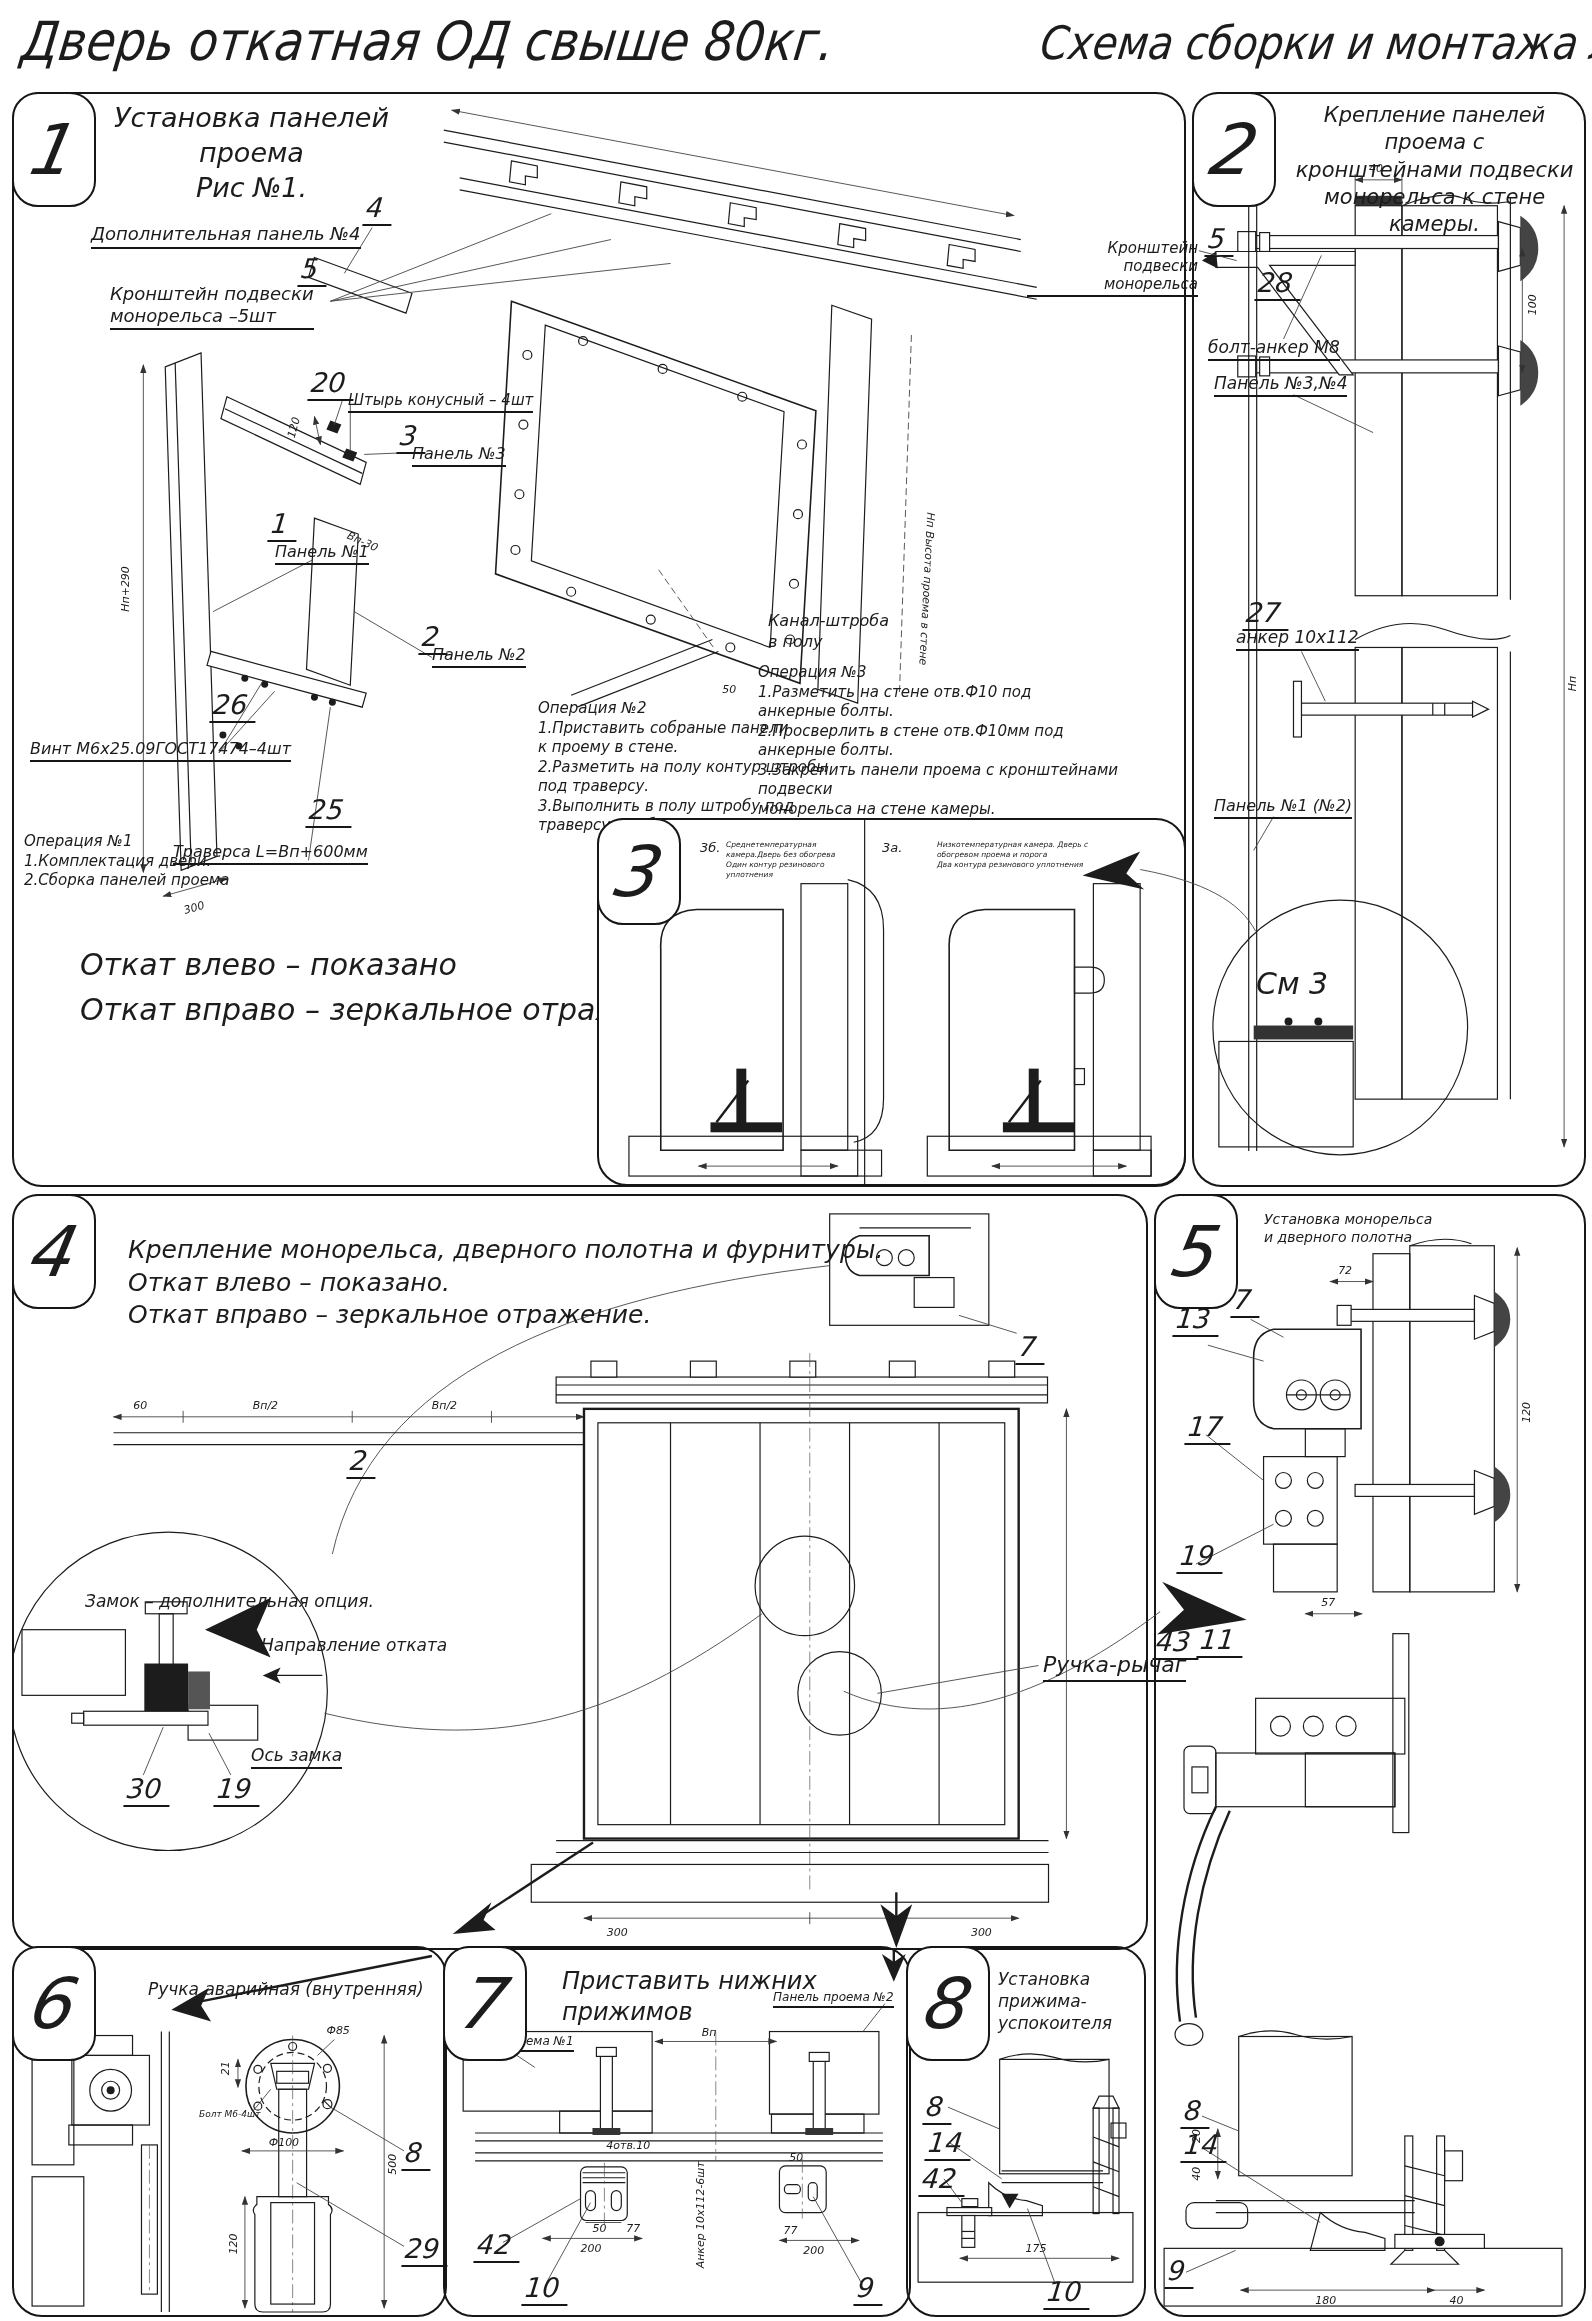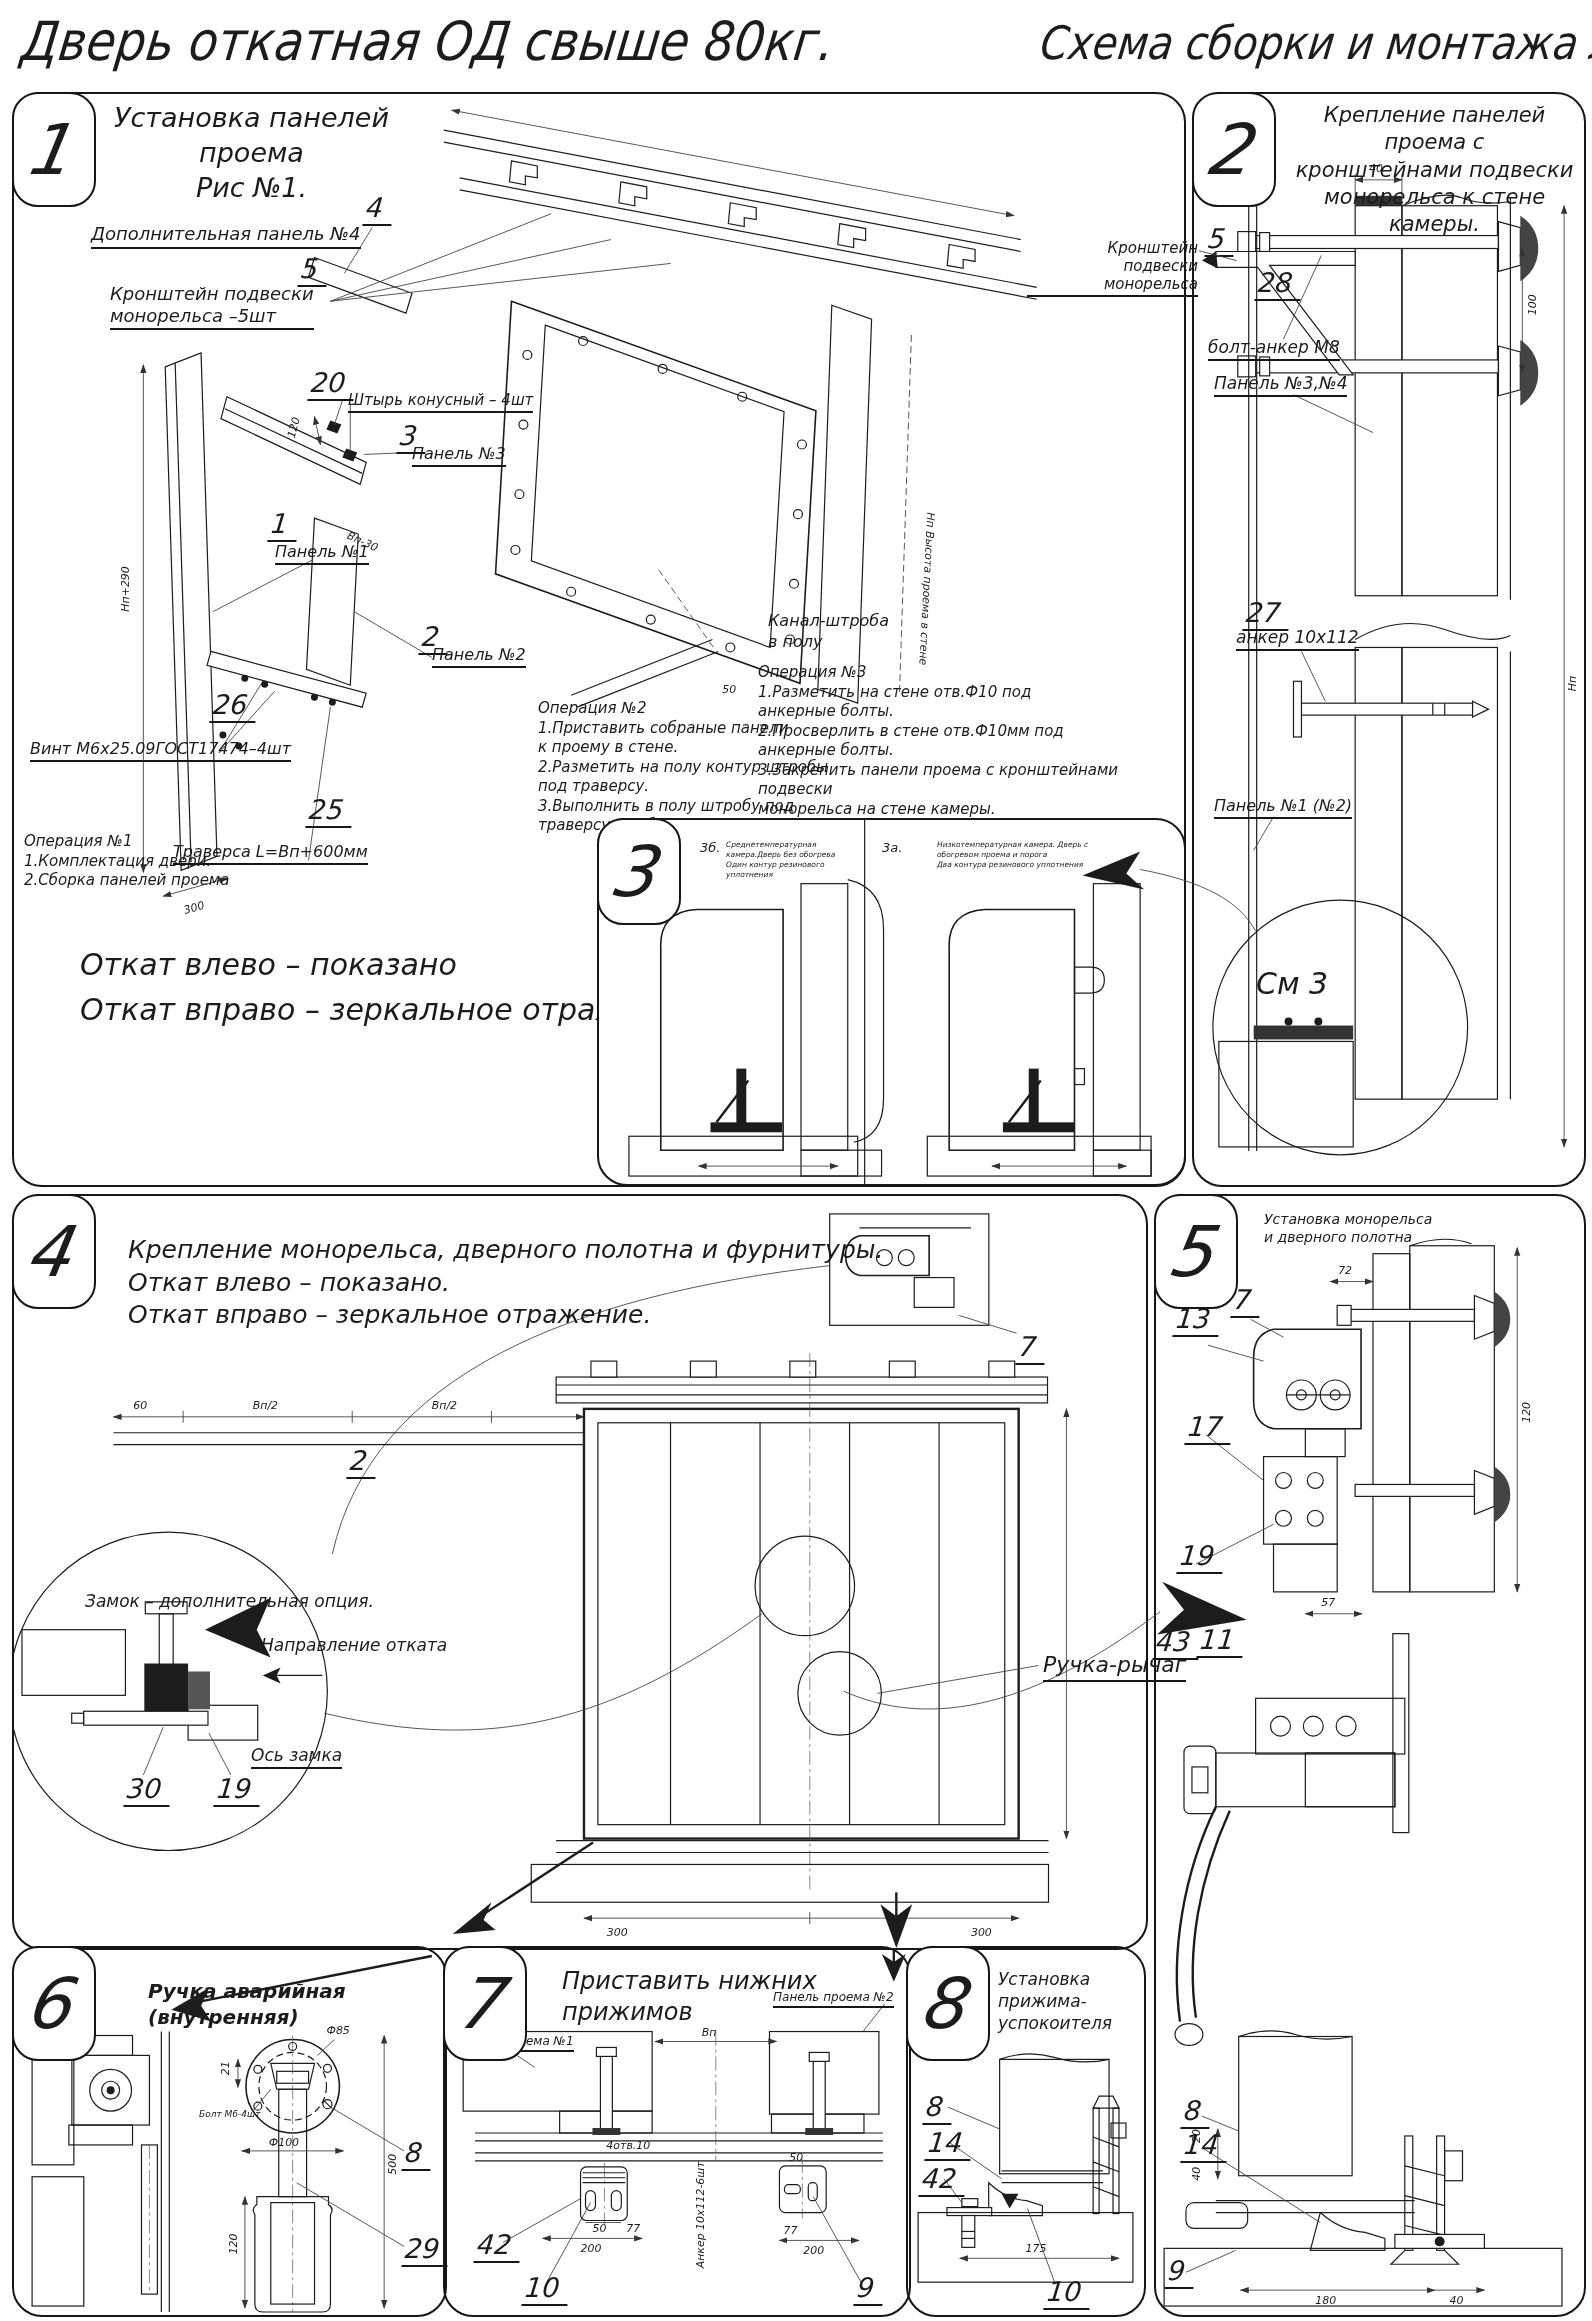--- a/index.html
+++ b/index.html
@@ -492,21 +492,21 @@
     <div class="co-n" style="left:22px;top:346px;">19</div>
     <div class="co-n" style="left:26px;top:901px;">8</div>
     <div class="co-n" style="left:26px;top:935px;">14</div>
     <div class="co-n" style="left:10px;top:1061px;">9</div>
   </div>
 
   <div class="pnl" style="left:12px;top:1946px;width:431px;height:367px;">
     <div class="badge">
         <span>6</span>
       </div>
-    <div class="txt" style="left:134px;top:30px;font-size:20px;font-weight:bold;">Ручка аварийная (внутренняя)</div>
+    <div class="txt" style="left:134px;top:30px;font-size:17px;">Ручка аварийная (внутренняя)</div>
 
     <svg class="draw" viewBox="0 0 433 369">
       <g>
         <rect fill="url(#xh)" class="s" x="18" y="88" width="42" height="130"></rect>
         <rect fill="url(#xh)" class="s" x="18" y="230" width="52" height="130"></rect>
         <rect fill="url(#hh)" class="s" x="55" y="88" width="64" height="20"></rect>
         <rect class="s" x="58" y="108" width="78" height="70"></rect>
         <circle class="s" cx="97" cy="143" r="21"></circle>
           <circle class="s" cx="97" cy="143" r="9"></circle>
           <circle class="f" cx="97" cy="143" r="4"></circle>

